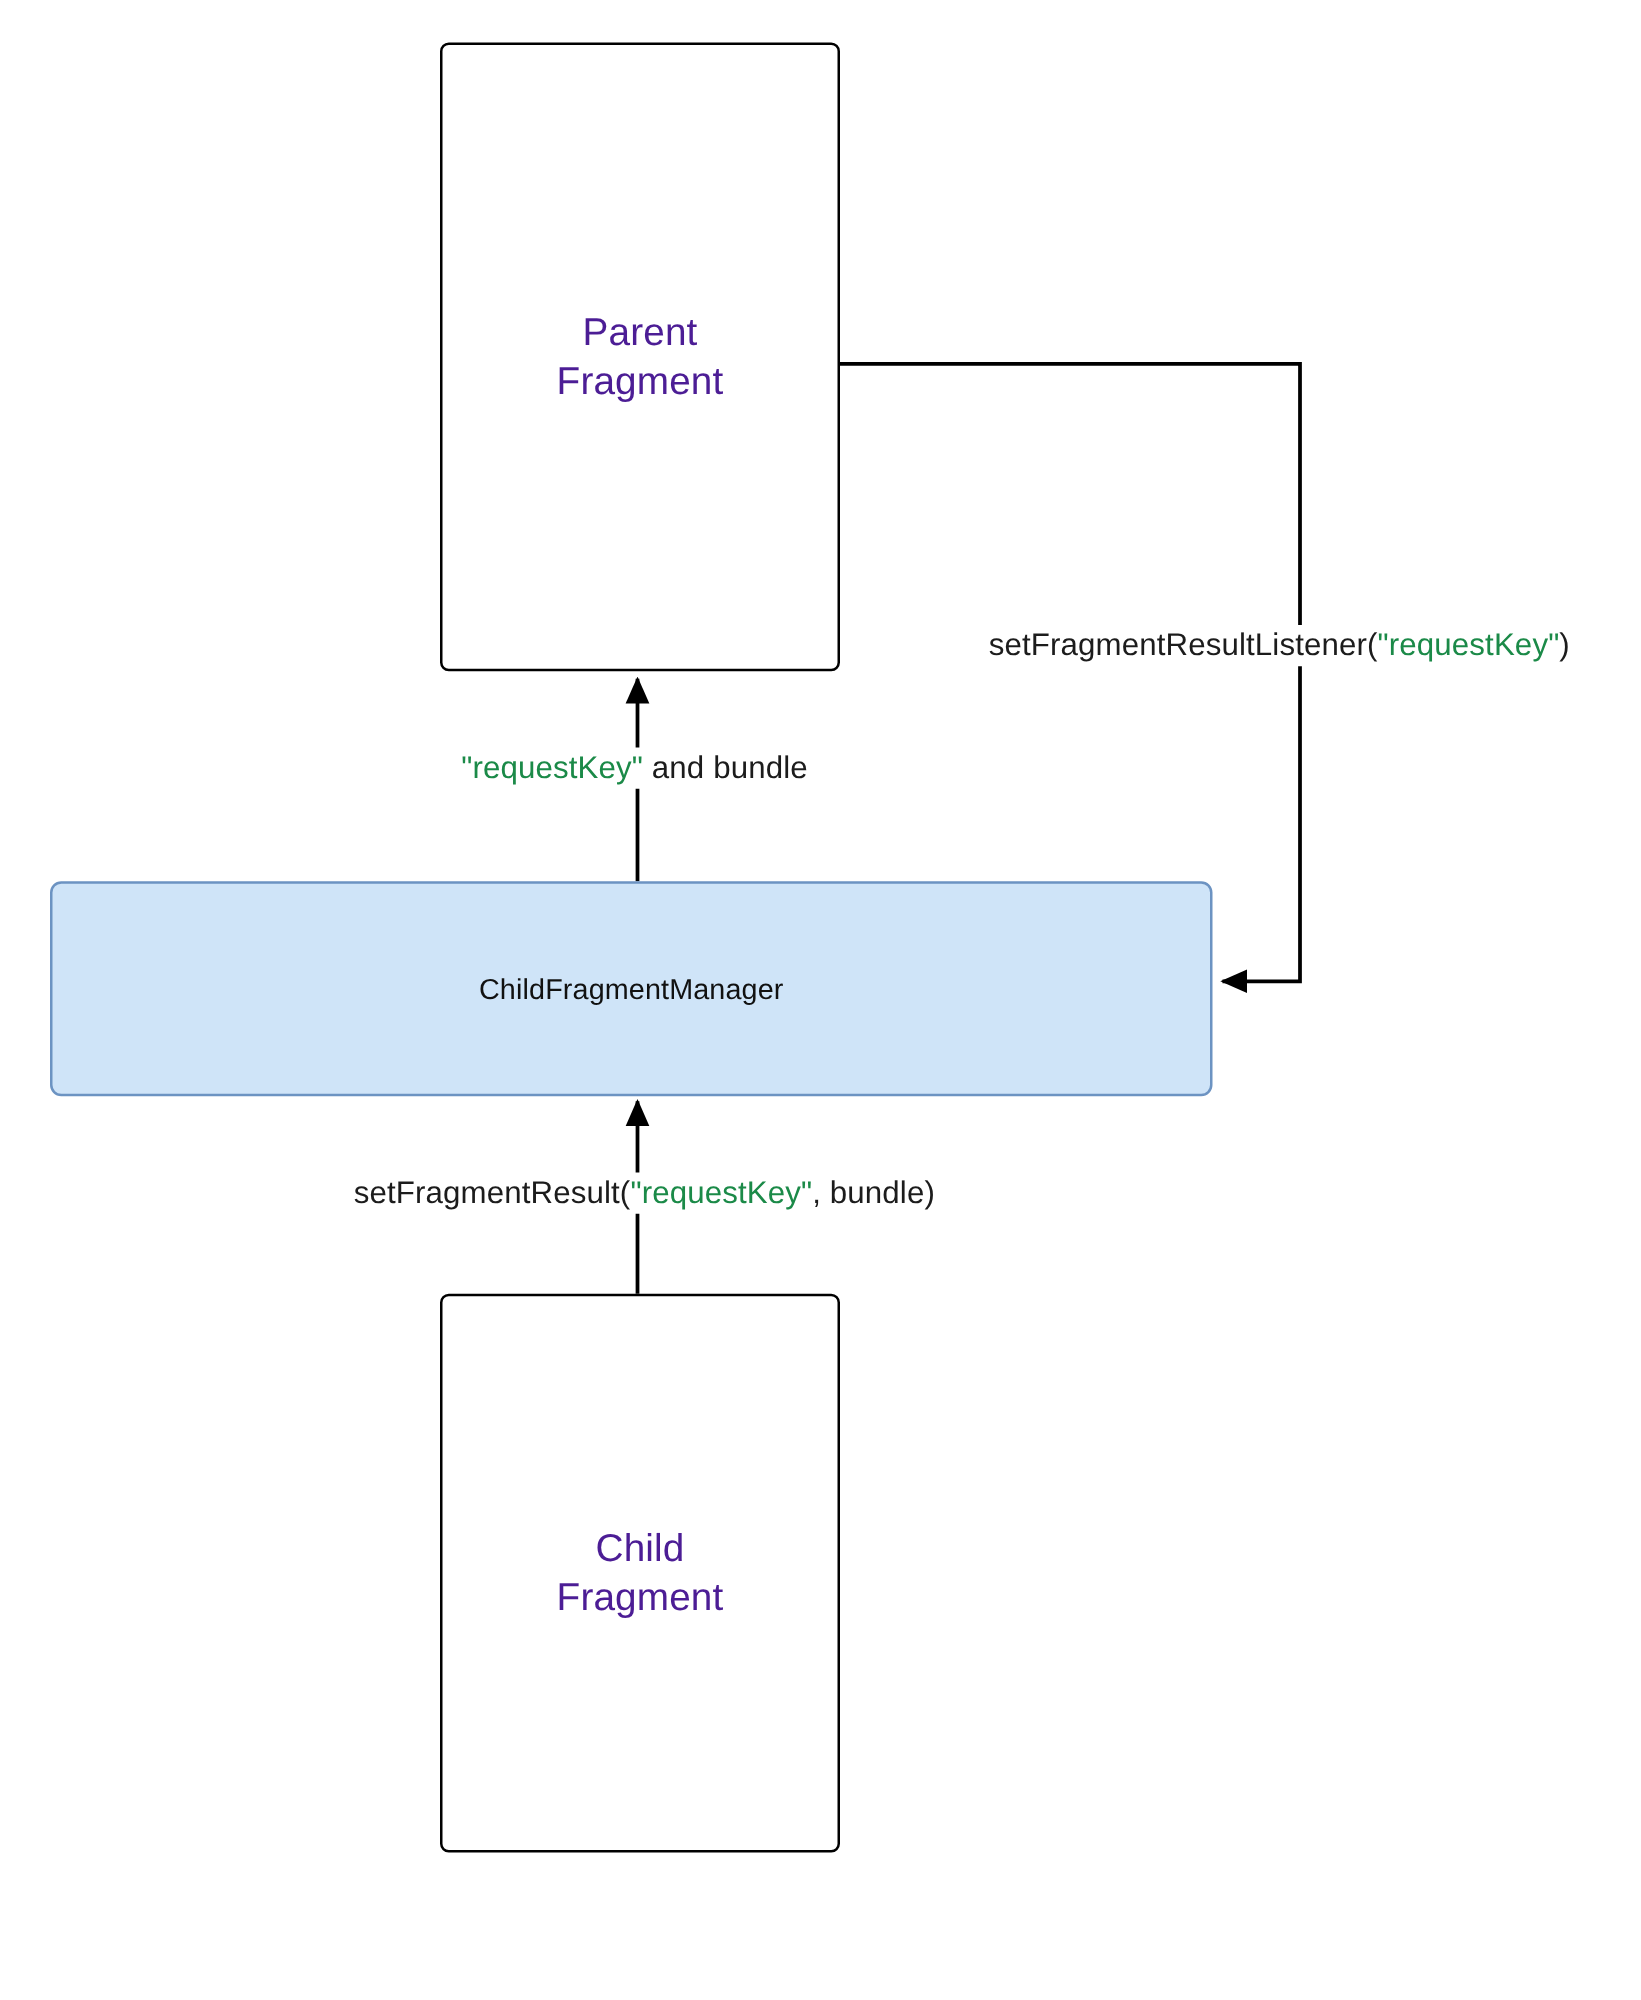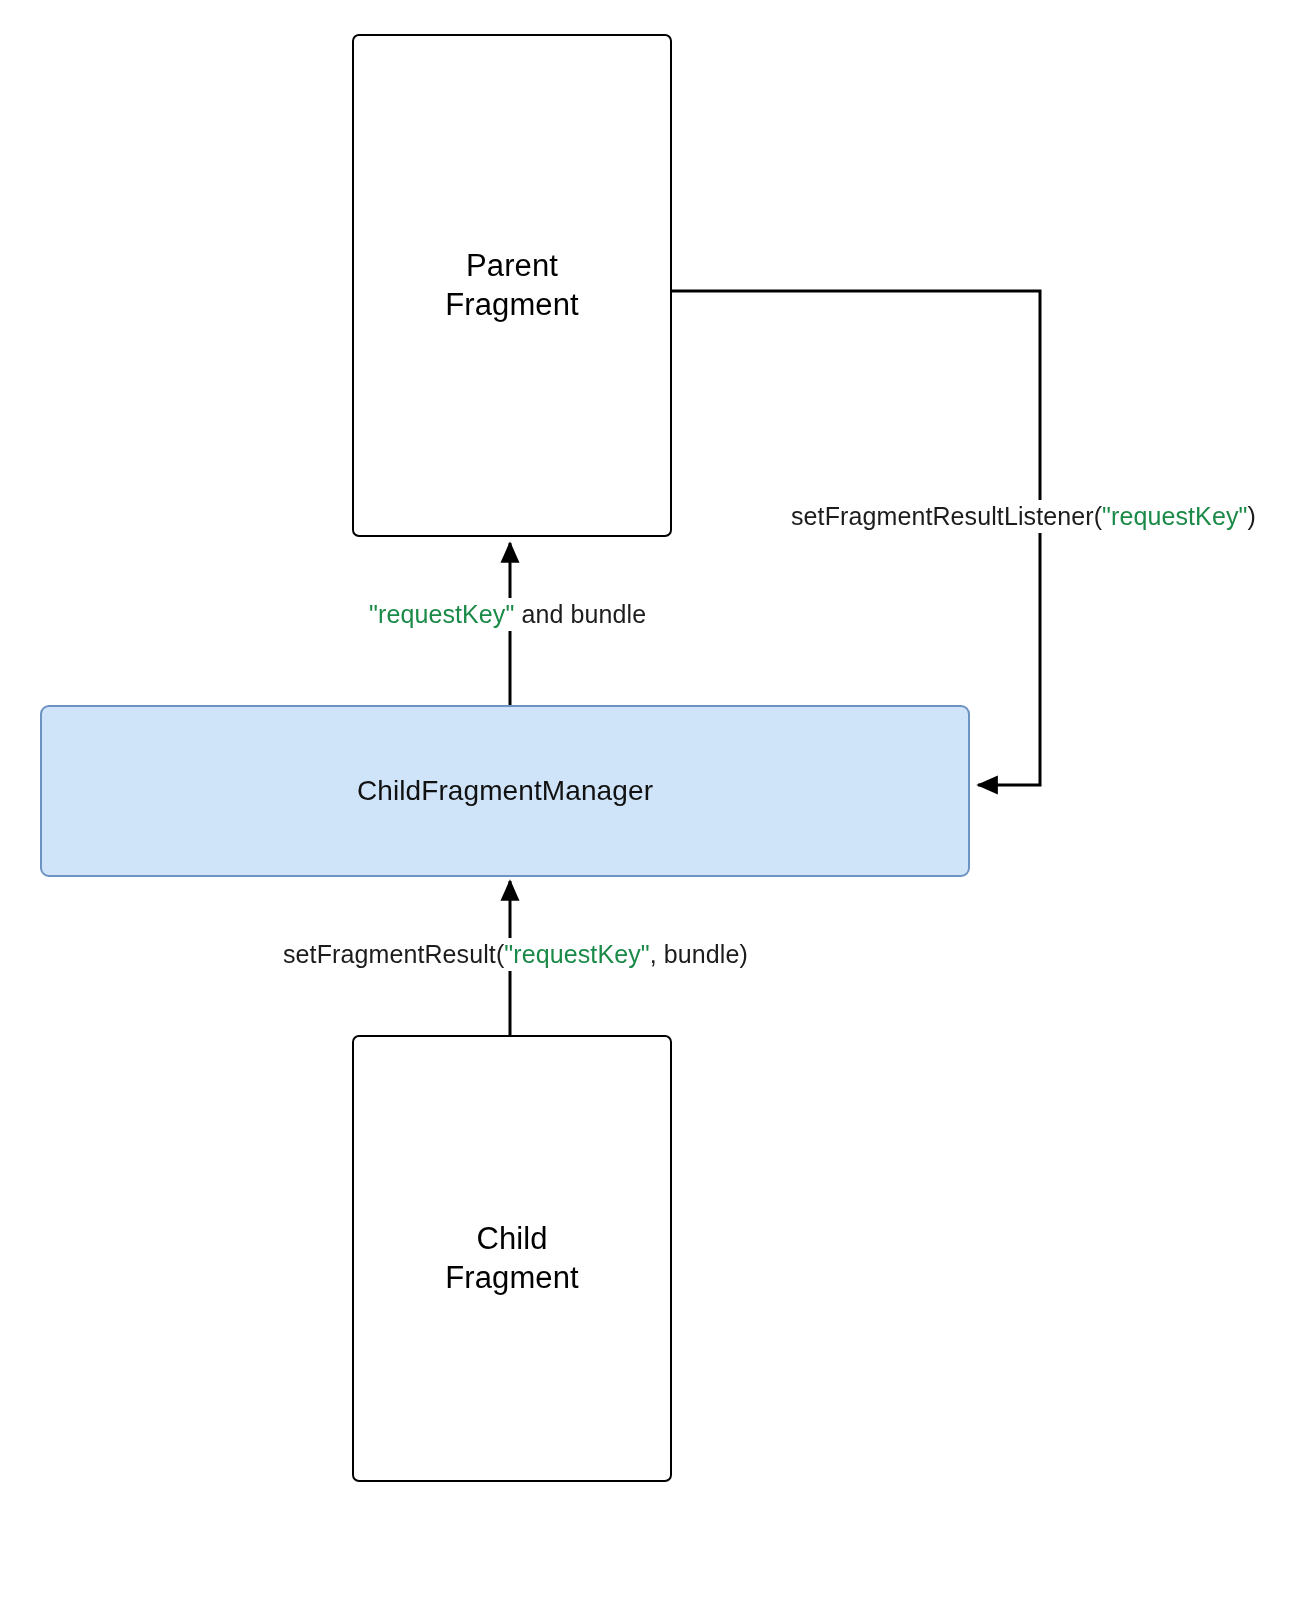--- a/index.html
+++ b/index.html
@@ -33,26 +33,26 @@
     border-radius: 7px;
   }
   .node-highlight {
     background: #cfe4f8;
     border: 2px solid #6c93c2;
     border-radius: 9px;
   }
   .node-label {
     font-size: 31px;
     line-height: 1.24;
-    color: #000000;
+    color: #4c1d95;
     white-space: pre-line;
     letter-spacing: 0.1px;
   }
   .node-label-wide {
-    font-size: 28px;
+    font-size: 23px;
     line-height: 1.24;
     color: #111111;
     letter-spacing: 0.1px;
   }
   
   svg.edges {
     position: absolute;
     left: 0;
     top: 0;
     width: 1313px;

